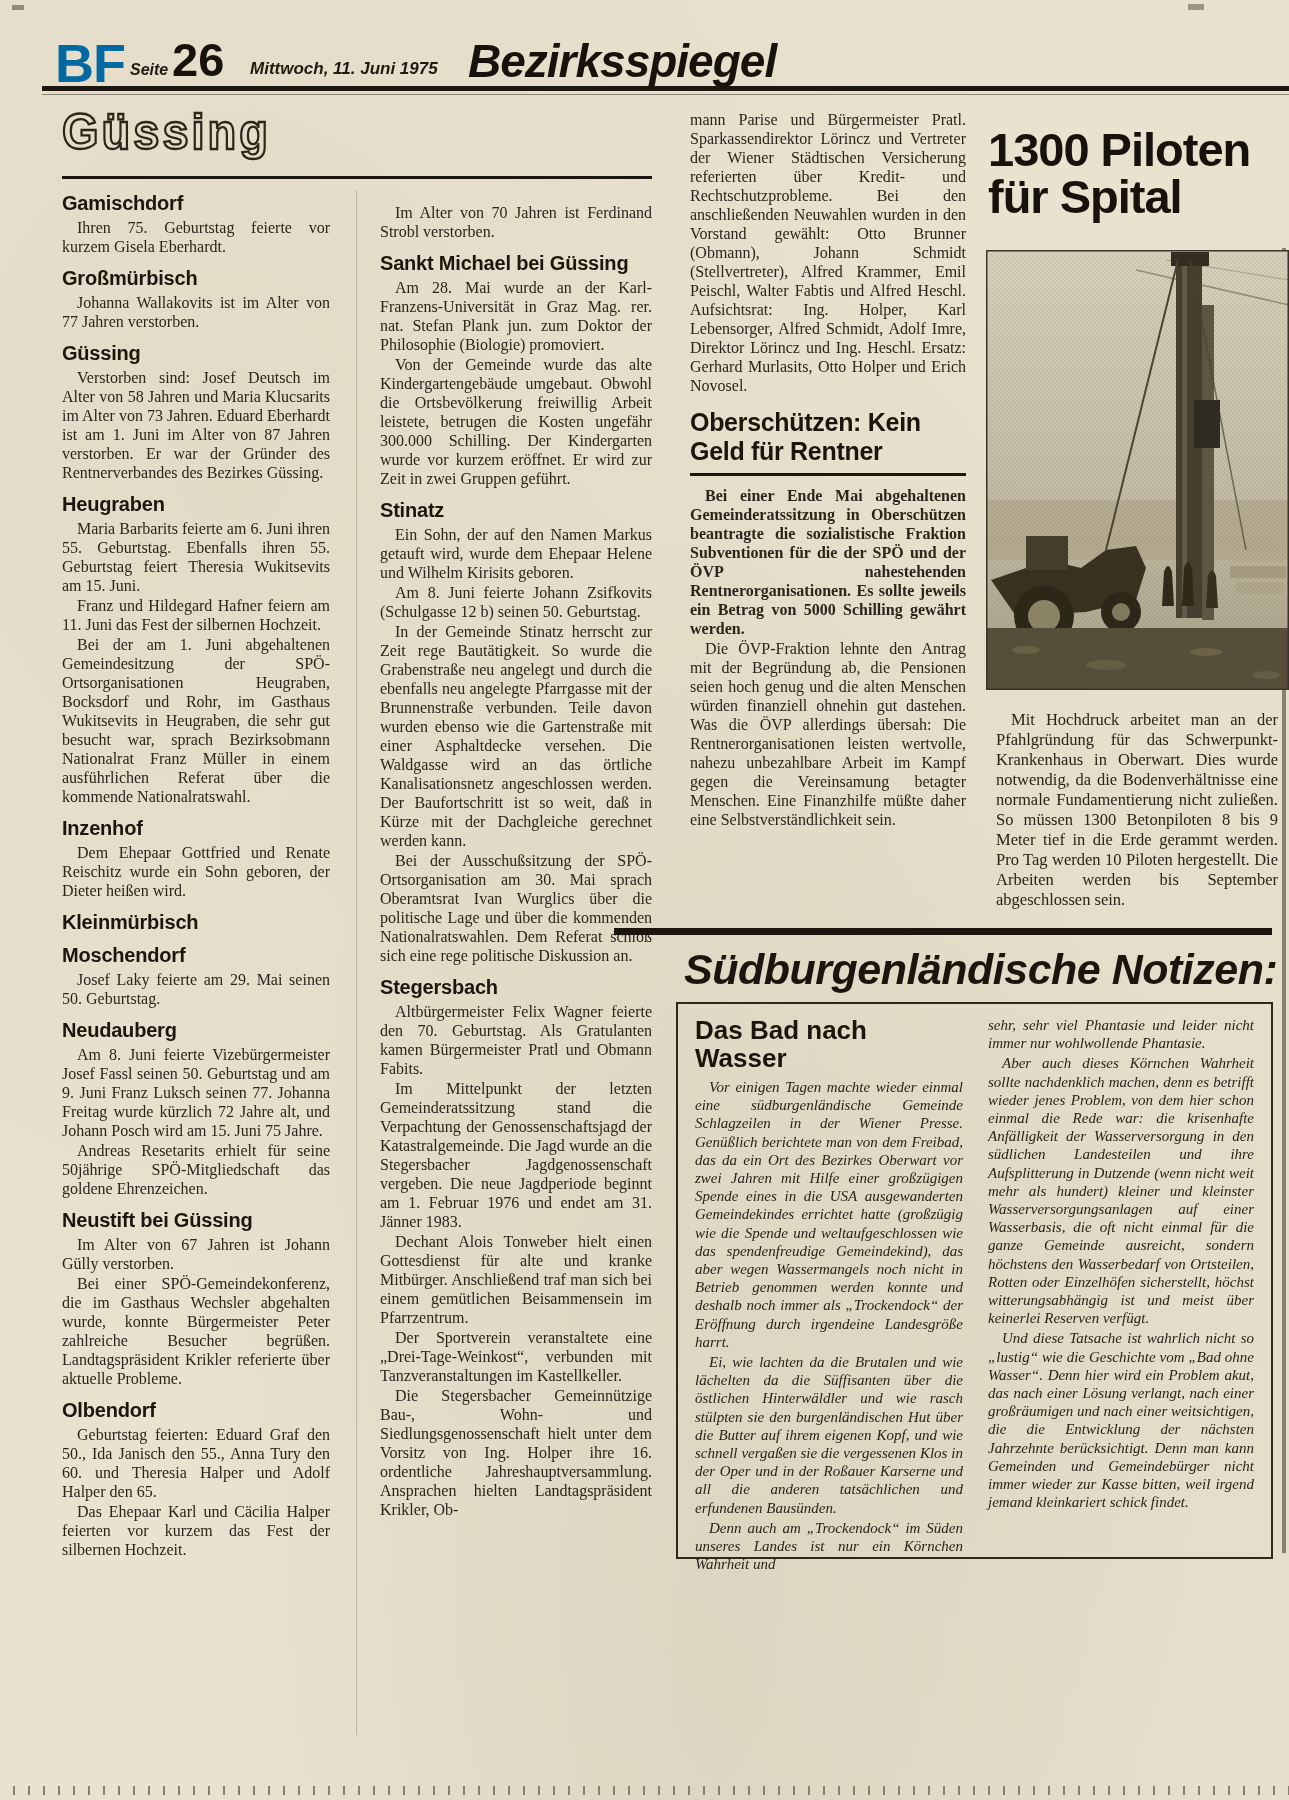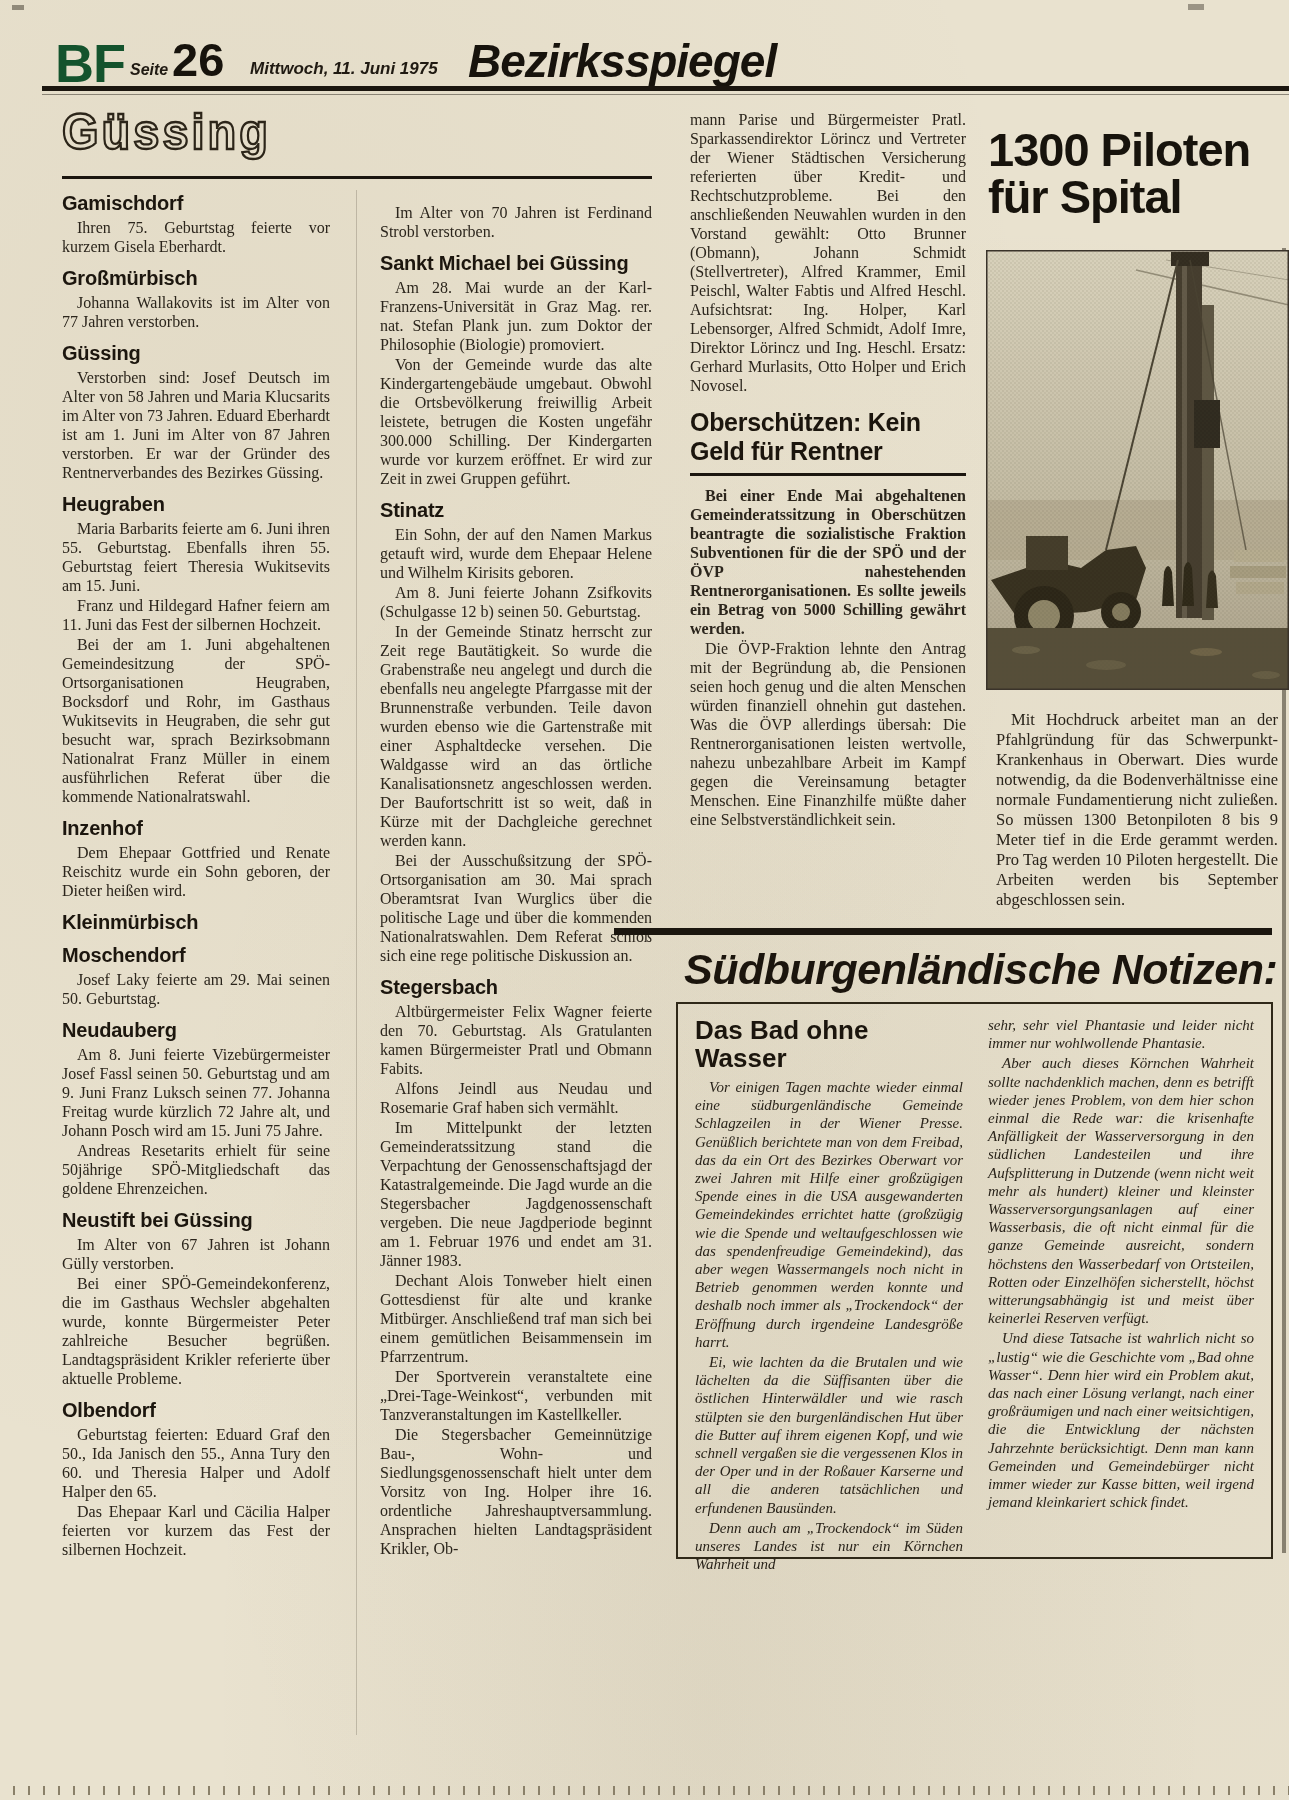--- a/index.html
+++ b/index.html
@@ -8,21 +8,21 @@
     background:
       radial-gradient(ellipse at 18% 25%, rgba(125,105,60,0.06), transparent 55%),
       radial-gradient(ellipse at 80% 70%, rgba(110,95,55,0.05), transparent 60%),
       radial-gradient(ellipse at 55% 95%, rgba(100,85,50,0.07), transparent 50%),
       #e9e2cf;
     font-family:"Liberation Serif", serif;
     color:#2b251c;
   }
   .abs{position:absolute;}
   
-  .brand{font:900 54px/1 "Liberation Sans", sans-serif;color:#14532d;letter-spacing:-1px;}
+  .brand{font:900 54px/1 "Liberation Sans", sans-serif;color:#0369a1;letter-spacing:-1px;}
   .seite-label{font:italic 700 16px/1 "Liberation Sans", sans-serif;color:#201a12;}
   .page-num{font:900 47px/1 "Liberation Sans", sans-serif;color:#17130c;}
   .date{font:italic 700 17px/1 "Liberation Sans", sans-serif;color:#201a12;}
   .masthead{font:italic 900 46px/1 "Liberation Sans", sans-serif;color:#17130c;letter-spacing:-1px;}
   .rule-thick{background:#1b160f;}
   .rule-thin{background:rgba(27,22,15,0.45);}
   
   .col{position:absolute;text-align:justify;font:16px/19px "Liberation Serif", serif;color:#2b251c;hyphens:auto;}
   .col p{margin:0 0 1px 0;text-indent:15px;overflow-wrap:break-word;}
   .col p.noindent{text-indent:0;}
@@ -128,21 +128,20 @@
   <div>
     <h3>Stinatz</h3>
     <p>Ein Sohn, der auf den Namen Markus getauft wird, wurde dem Ehepaar Helene und Wilhelm Kirisits geboren.</p>
     <p>Am 8. Juni feierte Johann Zsifkovits (Schulgasse 12 b) seinen 50. Geburtstag.</p>
     <p>In der Gemeinde Stinatz herrscht zur Zeit rege Bautätigkeit. So wurde die Grabenstraße neu angelegt und durch die ebenfalls neu angelegte Pfarrgasse mit der Brunnenstraße verbunden. Teile davon wurden ebenso wie die Gartenstraße mit einer Asphaltdecke versehen. Die Waldgasse wird an das örtliche Kanalisationsnetz angeschlossen werden. Der Baufortschritt ist so weit, daß in Kürze mit der Dachgleiche gerechnet werden kann.</p>
     <p>Bei der Ausschußsitzung der SPÖ-Ortsorganisation am 30. Mai sprach Oberamtsrat Ivan Wurglics über die politische Lage und über die kommenden Nationalratswahlen. Dem Referat schloß sich eine rege politische Diskussion an.</p>
   </div>
   <div>
     <h3>Stegersbach</h3>
     <p>Altbürgermeister Felix Wagner feierte den 70. Geburtstag. Als Gratulanten kamen Bürgermeister Pratl und Obmann Fabits.</p>
-    <p>Alfons Jeindl aus Neudau und Rosemarie Graf haben sich vermählt.</p>
     <p>Im Mittelpunkt der letzten Gemeinderatssitzung stand die Verpachtung der Genossenschaftsjagd der Katastralgemeinde. Die Jagd wurde an die Stegersbacher Jagdgenossenschaft vergeben. Die neue Jagdperiode beginnt am 1. Februar 1976 und endet am 31. Jänner 1983.</p>
     <p>Dechant Alois Tonweber hielt einen Gottesdienst für alte und kranke Mitbürger. Anschließend traf man sich bei einem gemütlichen Beisammensein im Pfarrzentrum.</p>
     <p>Der Sportverein veranstaltete eine „Drei-Tage-Weinkost“, verbunden mit Tanzveranstaltungen im Kastellkeller.</p>
     <p>Die Stegersbacher Gemeinnützige Bau-, Wohn- und Siedlungsgenossenschaft hielt unter dem Vorsitz von Ing. Holper ihre 16. ordentliche Jahreshauptversammlung. Ansprachen hielten Landtagspräsident Krikler, Ob-</p>
   </div>
 </div>
 
 <div class="col" style="left:690px;top:110px;width:276px;">
   <p class="noindent">mann Parise und Bürgermeister Pratl. Sparkassendirektor Lörincz und Vertreter der Wiener Städtischen Versicherung referierten über Kredit- und Rechtschutzprobleme. Bei den anschließenden Neuwahlen wurden in den Vorstand gewählt: Otto Brunner (Obmann), Johann Schmidt (Stellvertreter), Alfred Krammer, Emil Peischl, Walter Fabtis und Alfred Heschl. Aufsichtsrat: Ing. Holper, Karl Lebensorger, Alfred Schmidt, Adolf Imre, Direktor Lörincz und Ing. Heschl. Ersatz: Gerhard Murlasits, Otto Holper und Erich Novosel.</p>
   <div class="kicker-headline">Oberschützen: Kein</div>
@@ -209,21 +208,21 @@
 
 <div class="caption" style="left:988px;top:702px;width:298px;">
   <p>Mit Hochdruck arbeitet man an der Pfahlgründung für das Schwerpunkt-Krankenhaus in Oberwart. Dies wurde notwendig, da die Bodenverhältnisse eine normale Fundamentierung nicht zuließen. So müssen 1300 Betonpiloten 8 bis 9 Meter tief in die Erde gerammt werden. Pro Tag werden 10 Piloten hergestellt. Die Arbeiten werden bis September abgeschlossen sein.</p>
 </div>
 
 <div class="abs rule-thick" style="left:614px;top:928px;width:658px;height:7px;"></div>
 <div class="abs notizen-title" style="left:684px;top:948px;">Südburgenländische Notizen:</div>
 
 <div class="notizen-box" style="left:676px;top:1002px;width:593px;height:553px;">
   <div class="italic-col" style="left:17px;top:12px;width:268px;">
-    <div class="bad-heading">Das Bad ohne Wasser</div>
+    <div class="bad-heading">Das Bad nach Wasser</div>
     <p>Vor einigen Tagen machte wieder einmal eine südburgenländische Gemeinde Schlagzeilen in der Wiener Presse. Genüßlich berichtete man von dem Freibad, das da ein Ort des Bezirkes Oberwart vor zwei Jahren mit Hilfe einer großzügigen Spende eines in die USA ausgewanderten Gemeindekindes errichtet hatte (großzügig wie die Spende und weltaufgeschlossen wie das spendenfreudige Gemeindekind), das aber wegen Wassermangels noch nicht in Betrieb genommen werden konnte und deshalb noch immer als „Trockendock“ der Eröffnung durch irgendeine Landesgröße harrt.</p>
     <p>Ei, wie lachten da die Brutalen und wie lächelten da die Süffisanten über die östlichen Hinterwäldler und wie rasch stülpten sie den burgenländischen Hut über die Butter auf ihrem eigenen Kopf, und wie schnell vergaßen sie die vergessenen Klos in der Oper und in der Roßauer Karserne und all die anderen tatsächlichen und erfundenen Bausünden.</p>
     <p>Denn auch am „Trockendock“ im Süden unseres Landes ist nur ein Körnchen Wahrheit und</p>
   </div>
   <div class="italic-col" style="left:310px;top:12px;width:266px;">
     <p class="noindent">sehr, sehr viel Phantasie und leider nicht immer nur wohlwollende Phantasie.</p>
     <p>Aber auch dieses Körnchen Wahrheit sollte nachdenklich machen, denn es betrifft wieder jenes Problem, von dem hier schon einmal die Rede war: die krisenhafte Anfälligkeit der Wasserversorgung in den südlichen Landesteilen und ihre Aufsplitterung in Dutzende (wenn nicht weit mehr als hundert) kleiner und kleinster Wasserversorgungsanlagen auf einer Wasserbasis, die oft nicht einmal für die ganze Gemeinde ausreicht, sondern höchstens den Wasserbedarf von Ortsteilen, Rotten oder Einzelhöfen sicherstellt, höchst witterungsabhängig ist und meist über keinerlei Reserven verfügt.</p>
     <p>Und diese Tatsache ist wahrlich nicht so „lustig“ wie die Geschichte vom „Bad ohne Wasser“. Denn hier wird ein Problem akut, das nach einer Lösung verlangt, nach einer großräumigen und nach einer weitsichtigen, die die Entwicklung der nächsten Jahrzehnte berücksichtigt. Denn man kann Gemeinden und Gemeindebürger nicht immer wieder zur Kasse bitten, weil irgend jemand kleinkariert schick findet.</p>
   </div>
 </div>

